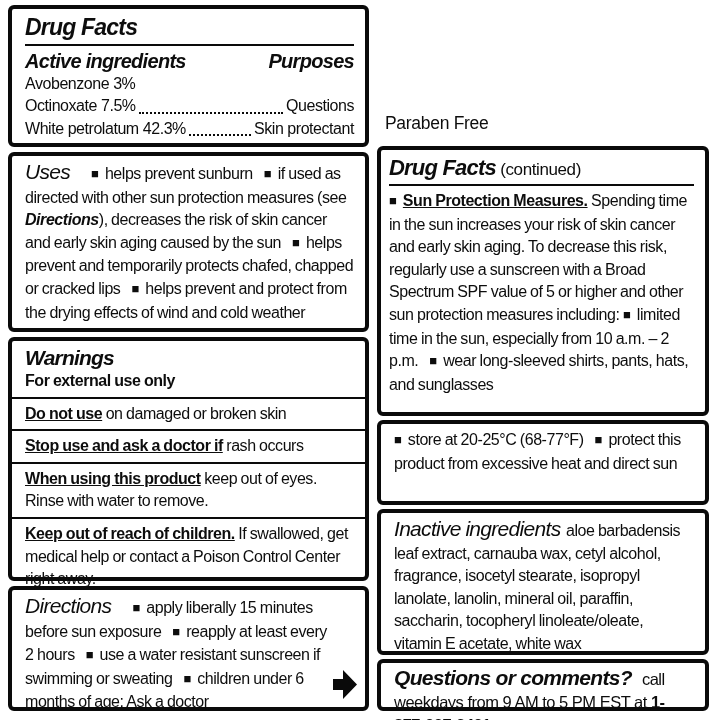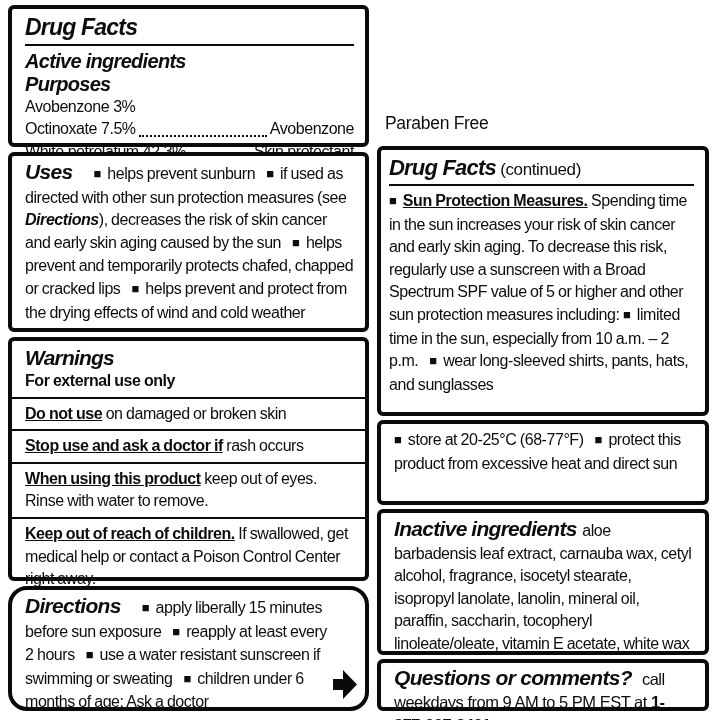--- a/index.html
+++ b/index.html
@@ -33,21 +33,21 @@
     word-spacing: -0.5px;
   }
   .title {
     font-style: italic;
     font-weight: bold;
     font-size: 23px;
     letter-spacing: -0.8px;
   }
   .title-inline {
     font-style: italic;
-    font-weight: bold;
+    font-weight: normal;
     font-size: 21px;
     letter-spacing: -0.7px;
     margin-right: 10px;
   }
   .subtitle-bold { font-weight: bold; }
   .b { font-weight: bold; text-decoration: underline; }
   .bi { font-weight: bold; font-style: italic; }
   .thin-rule {
     border: none;
     border-top: 2px solid #0a0a0a;
@@ -69,21 +69,20 @@
   
   .ing-head {
     display: flex;
     justify-content: space-between;
     align-items: baseline;
     font-style: italic;
     font-weight: bold;
     font-size: 20px;
     letter-spacing: -0.7px;
     margin-top: 2px;
-    flex-direction: column;
   }
   .ing-row {
     display: flex;
     align-items: flex-end;
     font-size: 16px;
     line-height: 22.4px;
     letter-spacing: -0.45px;
   }
   .ing-row .nm, .ing-row .pp { white-space: nowrap; }
   .leader {
@@ -135,21 +134,21 @@
       <span>Purposes</span>
     </div>
     <div class="ing-row">
       <span class="nm">Avobenzone 3%</span>
       <span class="leader hidden"></span>
       <span class="pp"></span>
     </div>
     <div class="ing-row">
       <span class="nm">Octinoxate 7.5%</span>
       <span class="leader"></span>
-      <span class="pp">Avobenzone</span>
+      <span class="pp">Questions</span>
     </div>
     <div class="ing-row">
       <span class="nm">White petrolatum 42.3%</span>
       <span class="leader"></span>
       <span class="pp">Skin protectant</span>
     </div>
   </section>
 
   <section class="box" style="left:8px; top:152px; width:361px; height:180px;">
     <p class="body-text" style="margin:0;">
@@ -163,21 +162,21 @@
     <hr class="bleed-rule">
     <p class="body-text" style="margin:0;"><span class="b">Do not use</span><span> on damaged or broken skin</span></p>
     <hr class="bleed-rule">
     <p class="body-text" style="margin:0;"><span class="b">Stop use and ask a doctor if</span><span> rash occurs</span></p>
     <hr class="bleed-rule">
     <p class="body-text" style="margin:0;"><span class="b">When using this product</span><span> keep out of eyes. Rinse with water to remove.</span></p>
     <hr class="bleed-rule">
     <p class="body-text" style="margin:0;"><span class="b">Keep out of reach of children.</span><span> If swallowed, get medical help or contact a Poison Control Center right away.</span></p>
   </section>
 
-  <section class="box" style="left:8px; top:586px; width:361px; height:125px;border-radius:19px;">
+  <section class="box" style="left:8px; top:586px; width:361px; height:125px;">
     <p class="body-text" style="margin:0; padding-right:20px;">
       <span class="title-inline">Directions</span><span class="sq">■</span><span>apply liberally 15 minutes before sun exposure</span><span class="sq">■</span><span>reapply at least every 2 hours</span><span class="sq">■</span><span>use a water resistant sunscreen if swimming or sweating</span><span class="sq">■</span><span>children under 6 months of age: Ask a doctor</span>
     </p>
     <svg class="arrow" viewBox="0 0 25 35">
       <path d="M0 12 h10 V3 l14 14.5 L10 32 v-9 H0 z" fill="#0a0a0a"></path>
     </svg>
   </section>
 
   <div class="paraben">Paraben Free</div>
 

